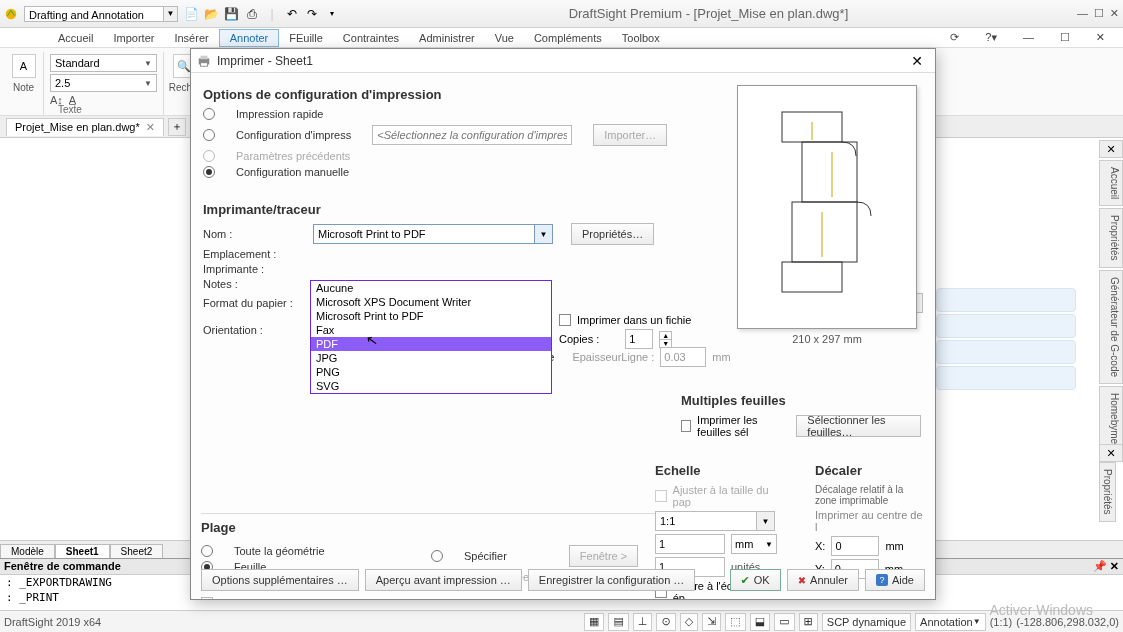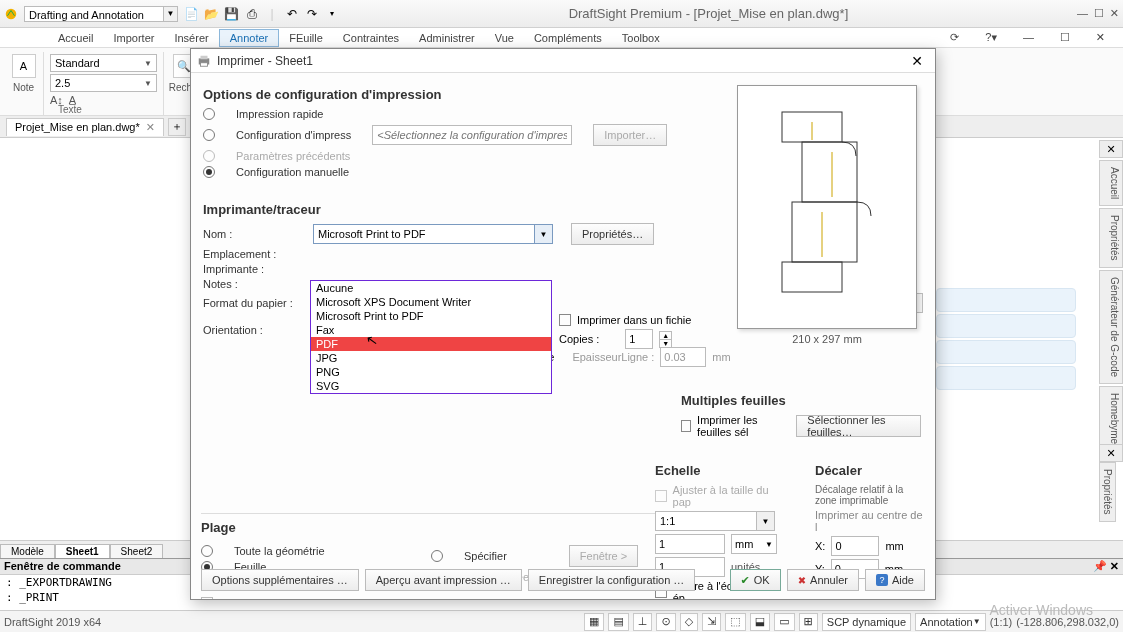--- a/index.html
+++ b/index.html
@@ -89,21 +89,21 @@
 label.lab { display:inline-block; width:104px; color:#333; }
 .field-row { display:flex; align-items:center; gap:6px; margin:3px 0; }
 
 .combo-wide { border:1px solid #7a9ac0; background:#fff; height:20px; display:flex; align-items:center; width:240px; position:relative; }
 .combo-wide .val { padding:0 4px; flex:1; }
 .combo-wide .dropbtn { width:18px; height:100%; border-left:1px solid #7a9ac0; background:#e6eef7; display:flex; align-items:center; justify-content:center; font-size:8px; }
 
 
 .droplist { position:absolute; left:310px; top:280px; width:242px; background:#fff; border:1px solid #6d28d9; z-index:50; }
 .droplist div { padding:1px 5px; font-size:11px; }
-.droplist div.sel { background:#ef4444; color:#fff; }
+.droplist div.sel { background:#8b5cf6; color:#fff; }
 .cursor { position:absolute; left:366px; top:332px; font-size:14px; z-index:60; transform:rotate(-10deg); }
 
 .orient-btn { width:28px; height:28px; border:1px solid #bbb; background:#fdf7df; display:inline-flex; align-items:center; justify-content:center; }
 .orient-btn.active { border:1px solid #e5b200; background:#fff3c6; }
 
 .chk { width:12px; height:12px; border:1px solid #888; display:inline-block; }
 .chk.checked::after { content:"✓"; font-size:10px; position:relative; top:-2px; left:0; }
 
 .preview { position:absolute; right:18px; top:12px; width:180px; }
 .preview .paper { border:1px solid #999; background:#fff; height:244px; padding:18px; box-shadow:2px 2px 4px rgba(0,0,0,.15); display:flex; align-items:center; justify-content:center; }

